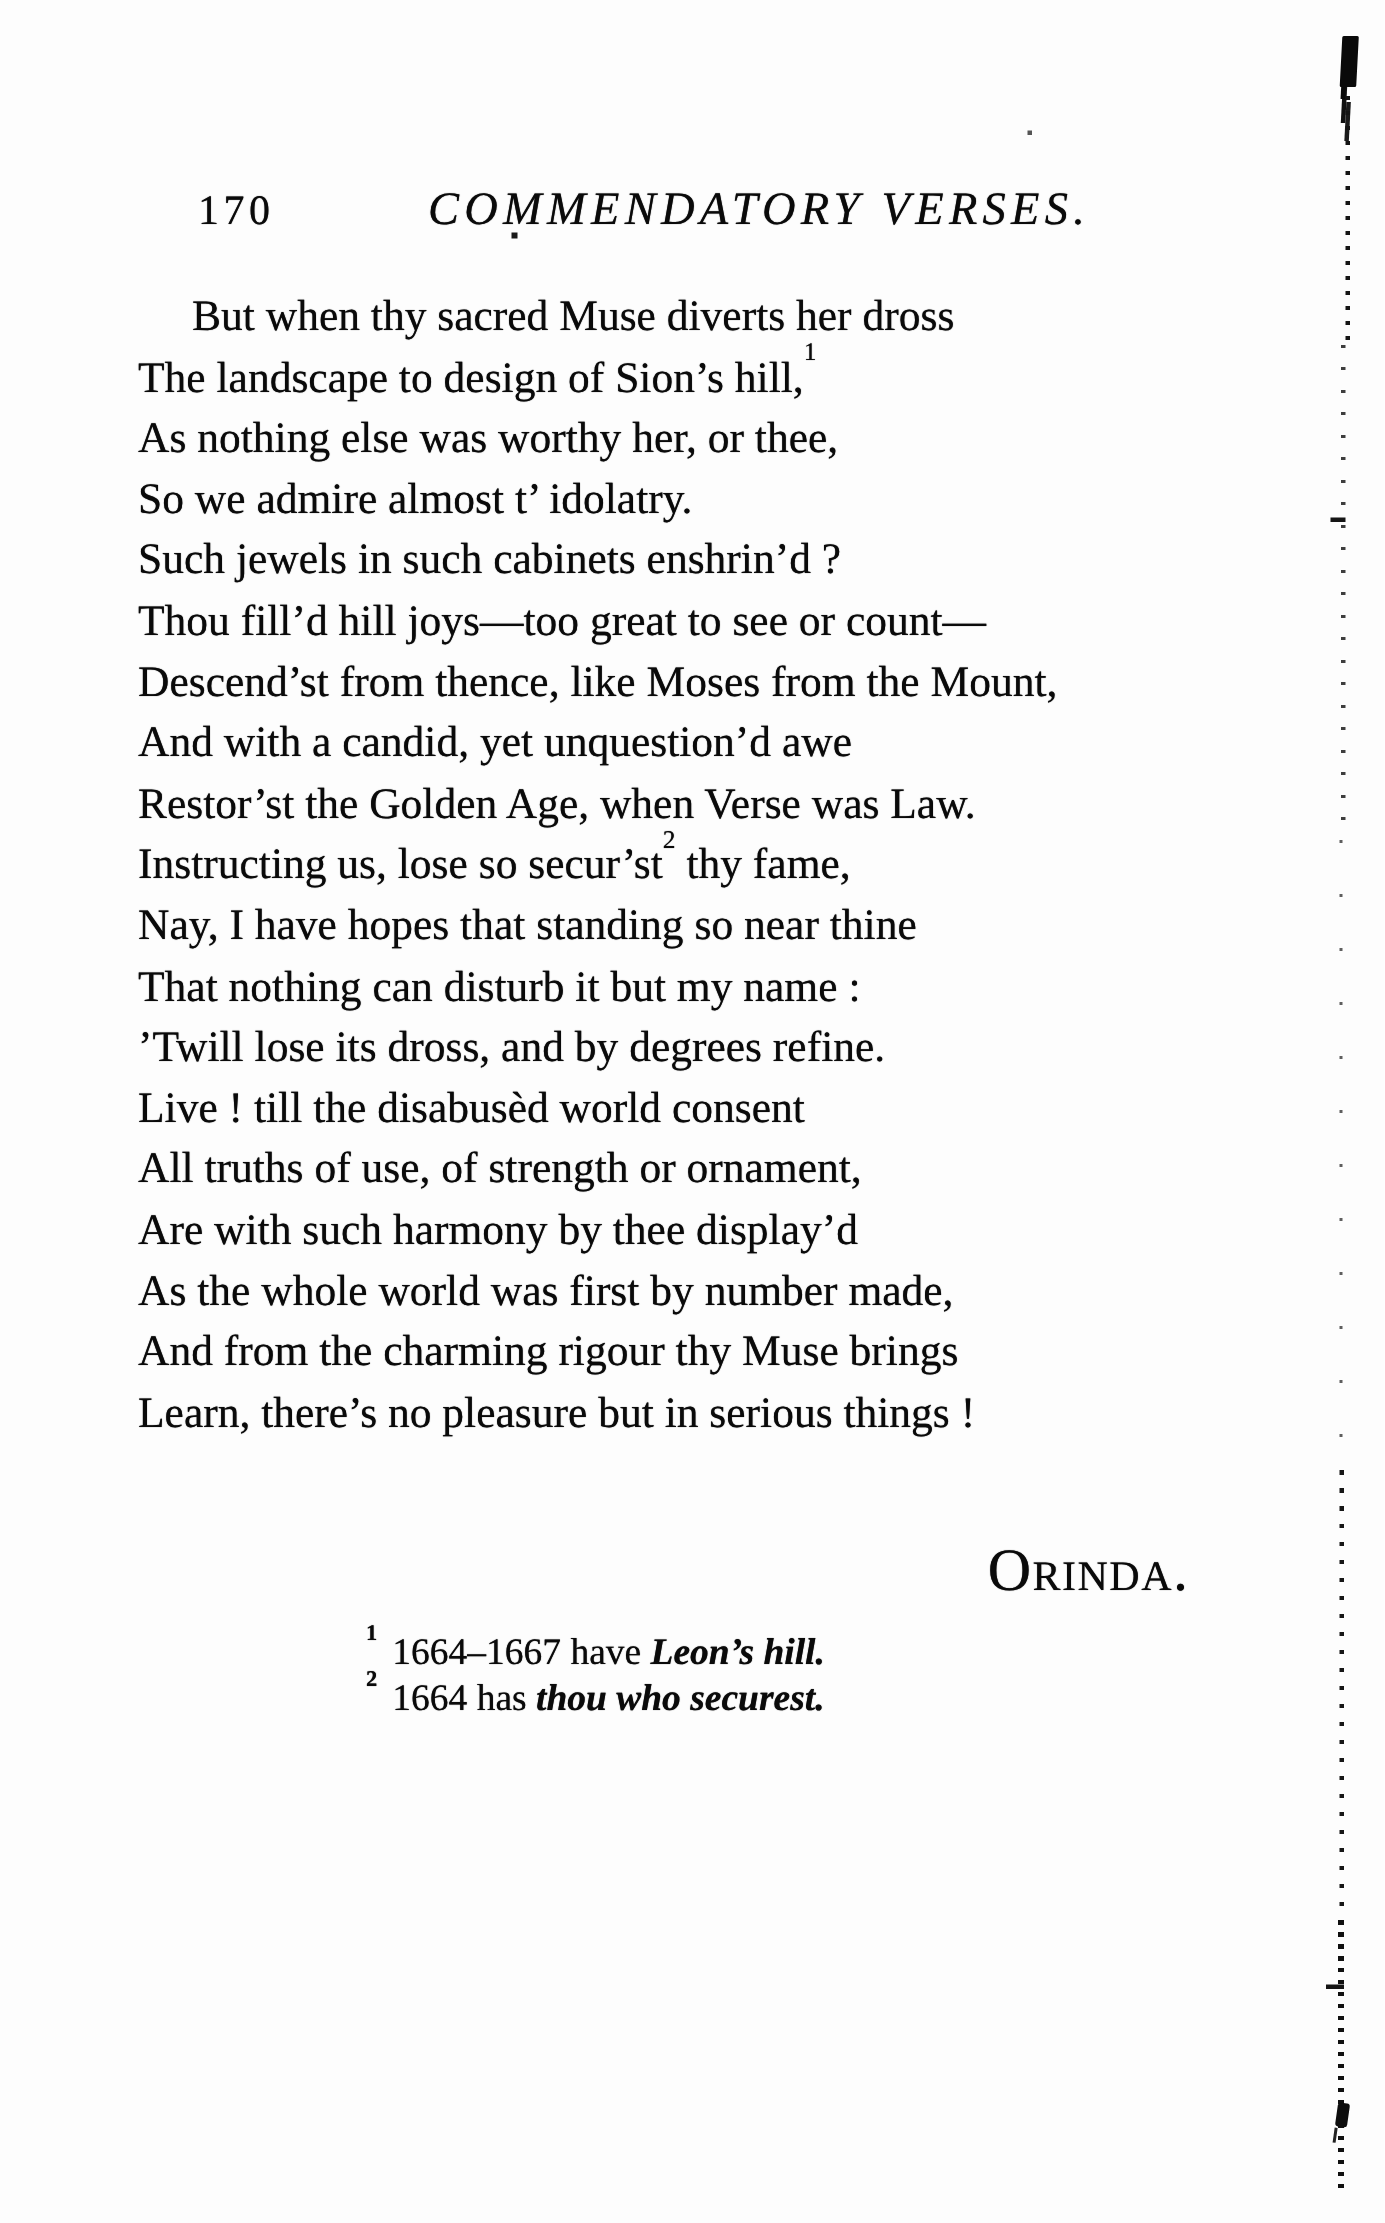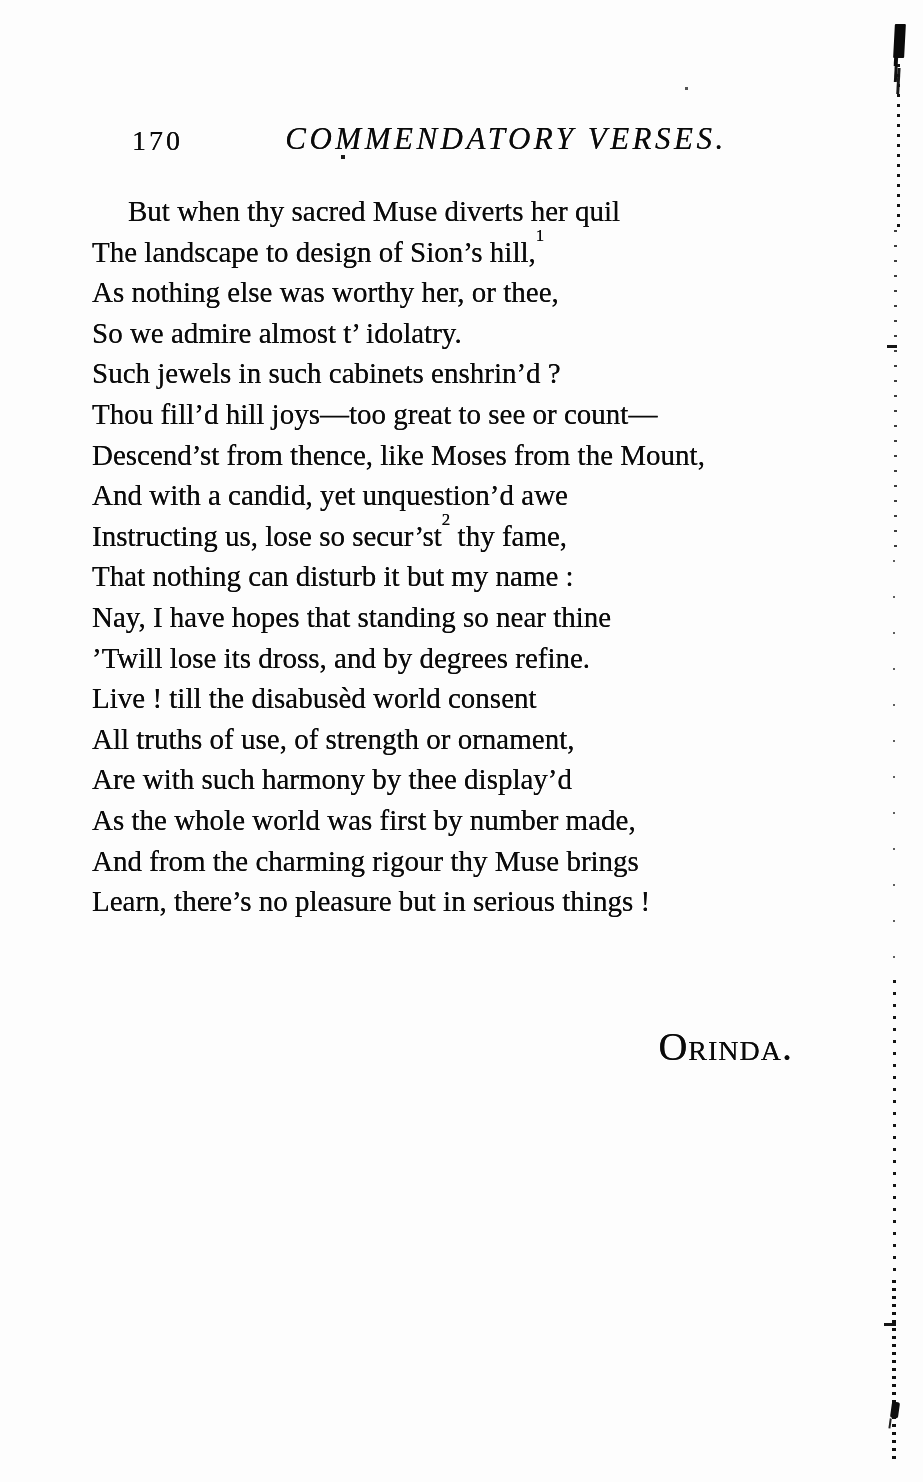--- a/index.html
+++ b/index.html
@@ -81,42 +81,47 @@
 <body>
 
 <div class="page">
 
   <div class="header-row">
     <span class="page-number">170</span>
     <span class="running-title">COMMENDATORY VERSES.</span>
   </div>
 
   <div class="poem">
-    <div class="line indent"><span>But when thy sacred Muse diverts her quil</span><sup class="fn-ref"></sup><span></span></div>
+    <div class="line indent"><span>But when thy sacred Muse diverts her dross</span><sup class="fn-ref"></sup><span></span></div>
     <div class="line"><span>The landscape to design of Sion’s hill,</span><sup class="fn-ref">1</sup><span></span></div>
     <div class="line"><span>As nothing else was worthy her, or thee,</span><sup class="fn-ref"></sup><span></span></div>
     <div class="line"><span>So we admire almost t’ idolatry.</span><sup class="fn-ref"></sup><span></span></div>
     <div class="line"><span>Such jewels in such cabinets enshrin’d ?</span><sup class="fn-ref"></sup><span></span></div>
     <div class="line"><span>Thou fill’d hill joys—too great to see or count—</span><sup class="fn-ref"></sup><span></span></div>
     <div class="line"><span>Descend’st from thence, like Moses from the Mount,</span><sup class="fn-ref"></sup><span></span></div>
     <div class="line"><span>And with a candid, yet unquestion’d awe</span><sup class="fn-ref"></sup><span></span></div>
+    <div class="line"><span>Restor’st the Golden Age, when Verse was Law.</span><sup class="fn-ref"></sup><span></span></div>
     <div class="line"><span>Instructing us, lose so secur’st</span><sup class="fn-ref">2</sup><span> thy fame,</span></div>
+    <div class="line"><span>Nay, I have hopes that standing so near thine</span><sup class="fn-ref"></sup><span></span></div>
     <div class="line"><span>That nothing can disturb it but my name :</span><sup class="fn-ref"></sup><span></span></div>
-    <div class="line"><span>Nay, I have hopes that standing so near thine</span><sup class="fn-ref"></sup><span></span></div>
     <div class="line"><span>’Twill lose its dross, and by degrees refine.</span><sup class="fn-ref"></sup><span></span></div>
     <div class="line"><span>Live ! till the disabusèd world consent</span><sup class="fn-ref"></sup><span></span></div>
     <div class="line"><span>All truths of use, of strength or ornament,</span><sup class="fn-ref"></sup><span></span></div>
     <div class="line"><span>Are with such harmony by thee display’d</span><sup class="fn-ref"></sup><span></span></div>
     <div class="line"><span>As the whole world was first by number made,</span><sup class="fn-ref"></sup><span></span></div>
     <div class="line"><span>And from the charming rigour thy Muse brings</span><sup class="fn-ref"></sup><span></span></div>
     <div class="line"><span>Learn, there’s no pleasure but in serious things !</span><sup class="fn-ref"></sup><span></span></div>
   </div>
 
   <div class="signature">Orinda.</div>
 
+  <div class="footnotes">
+    <div class="footnote"><sup class="fn-marker">1</sup><span>1664–1667 have </span><em>Leon’s hill.</em></div>
+    <div class="footnote"><sup class="fn-marker">2</sup><span>1664 has </span><em>thou who securest.</em></div>
+  </div>
 
   <div class="artifact noise-blob"></div>
   <div class="artifact noise-strip ns1"></div>
   <div class="artifact noise-strip ns2"></div>
   <div class="artifact noise-strip ns3"></div>
   <div class="artifact noise-strip ns4"></div>
   <div class="artifact noise-strip ns5"></div>
   <div class="artifact noise-cluster"></div>
   <div class="artifact noise-dash1"></div>
   <div class="artifact noise-dash2"></div>

